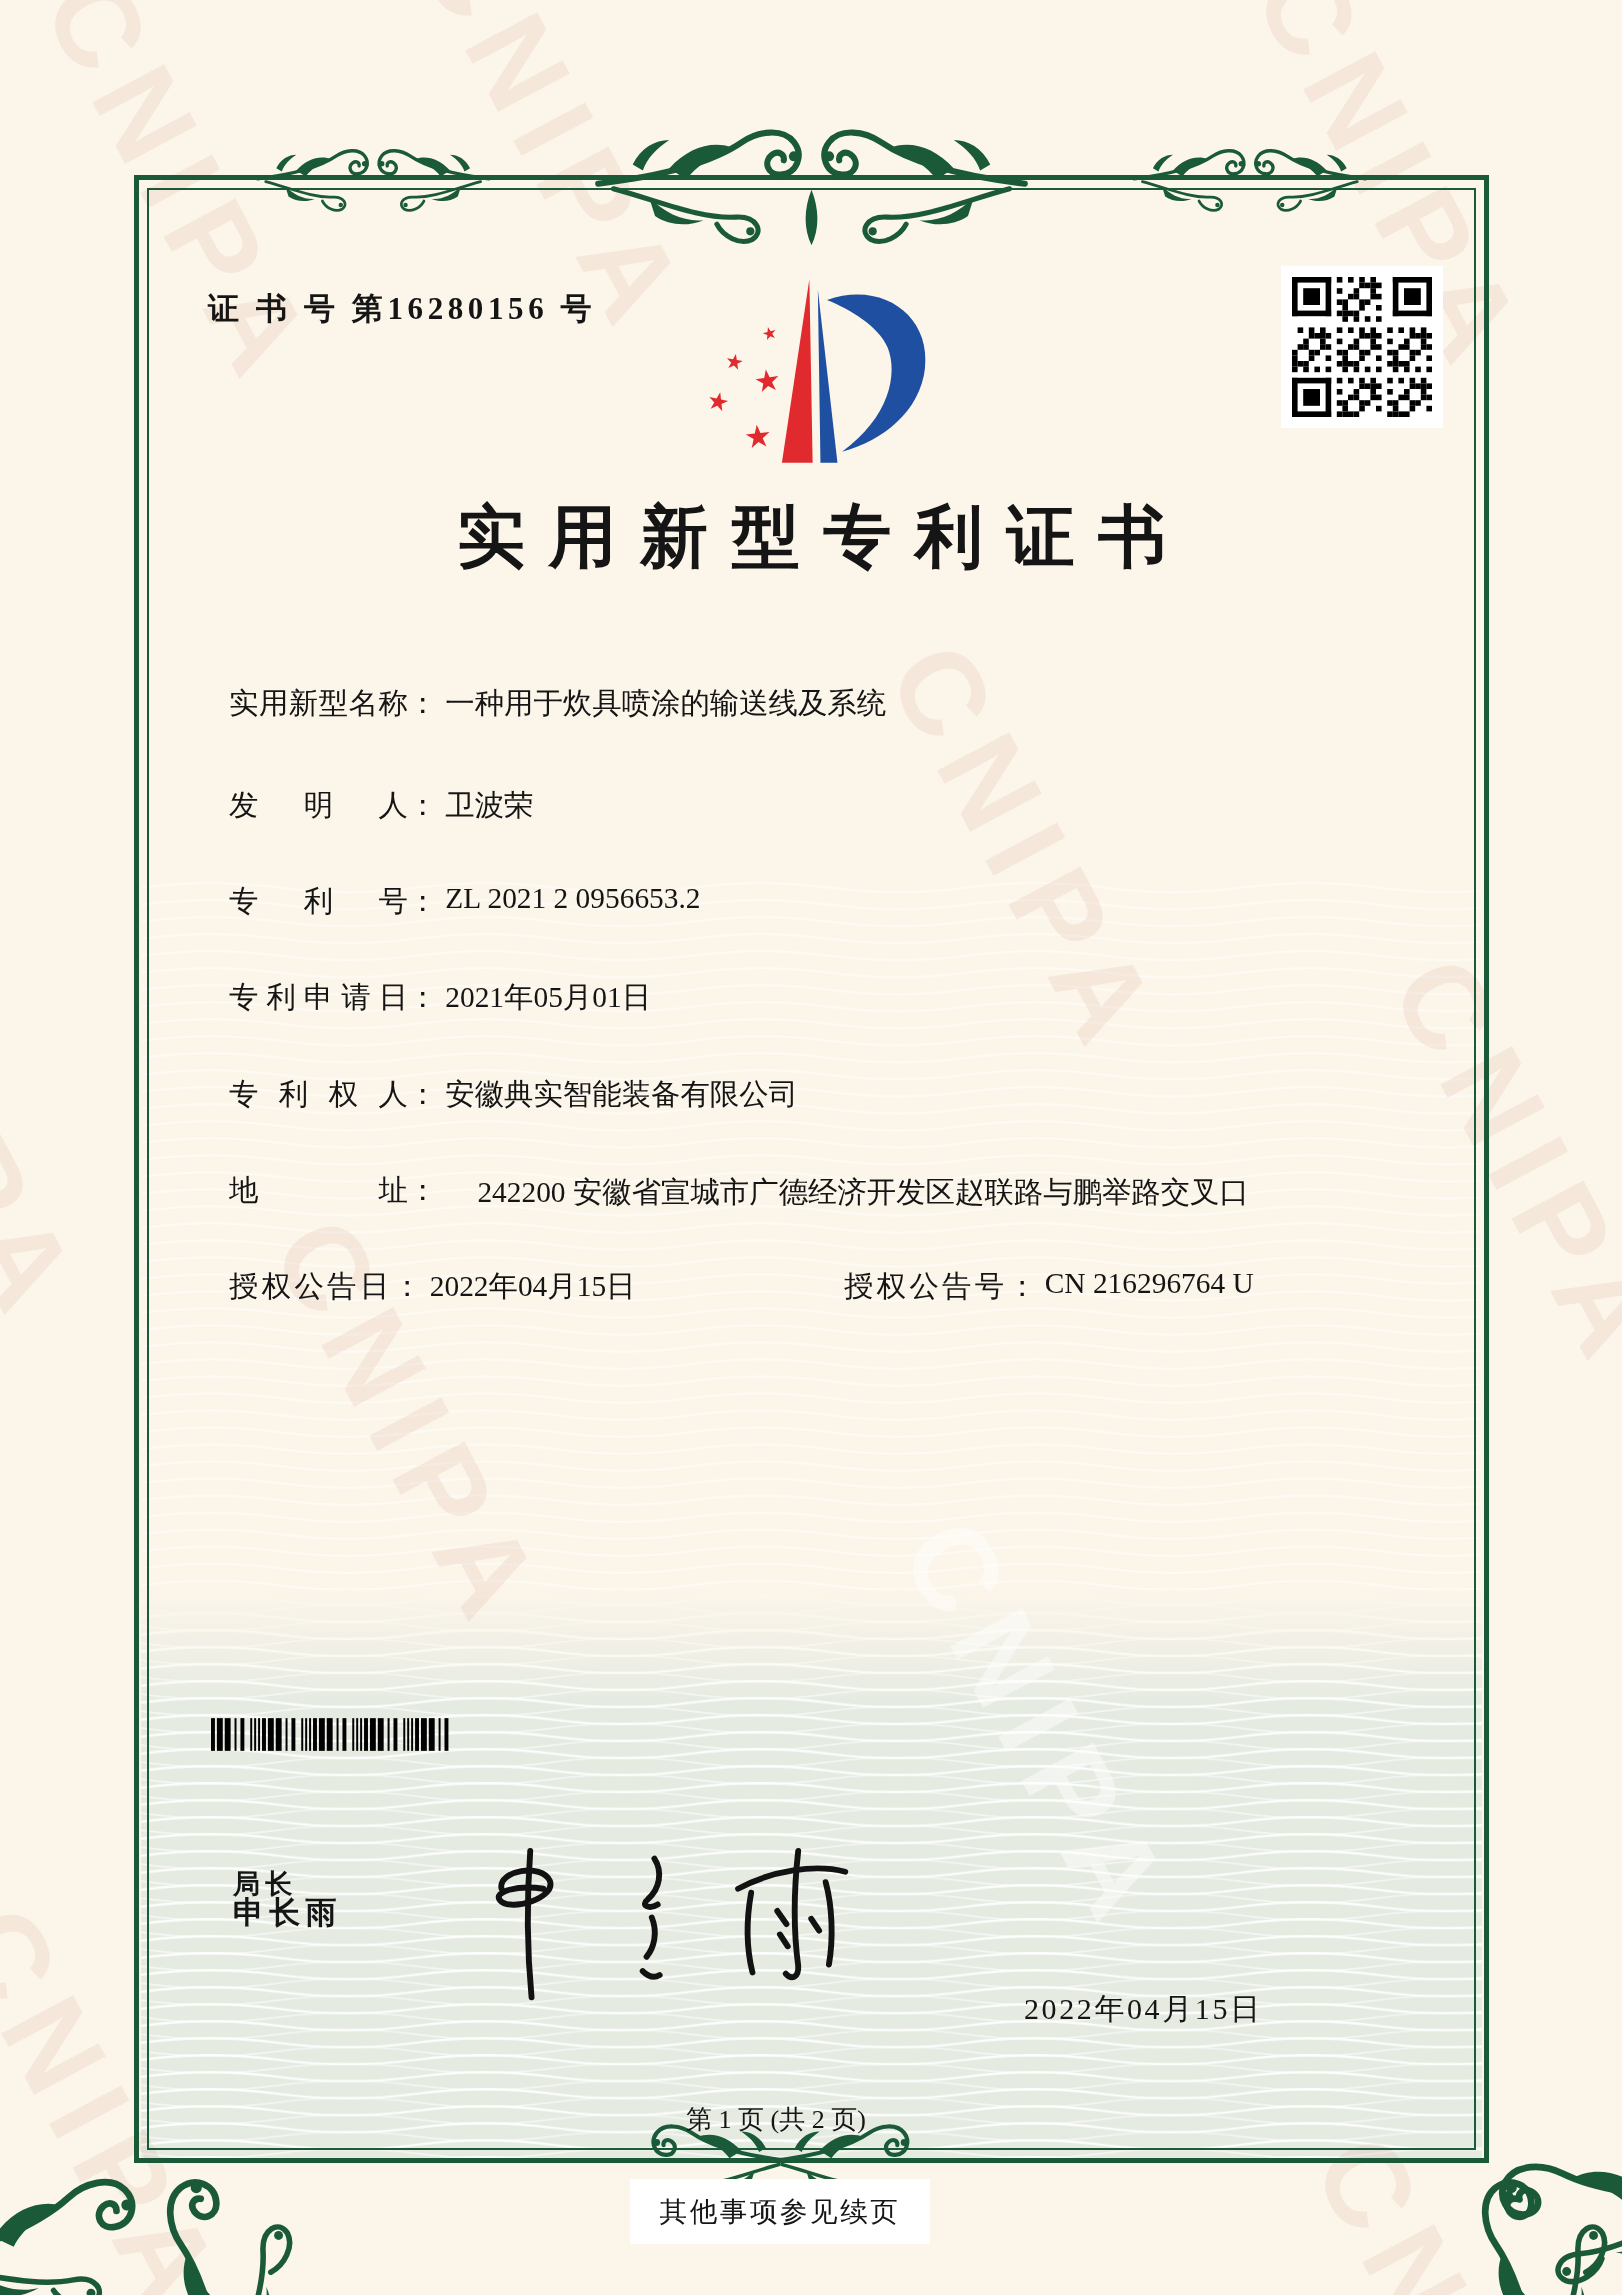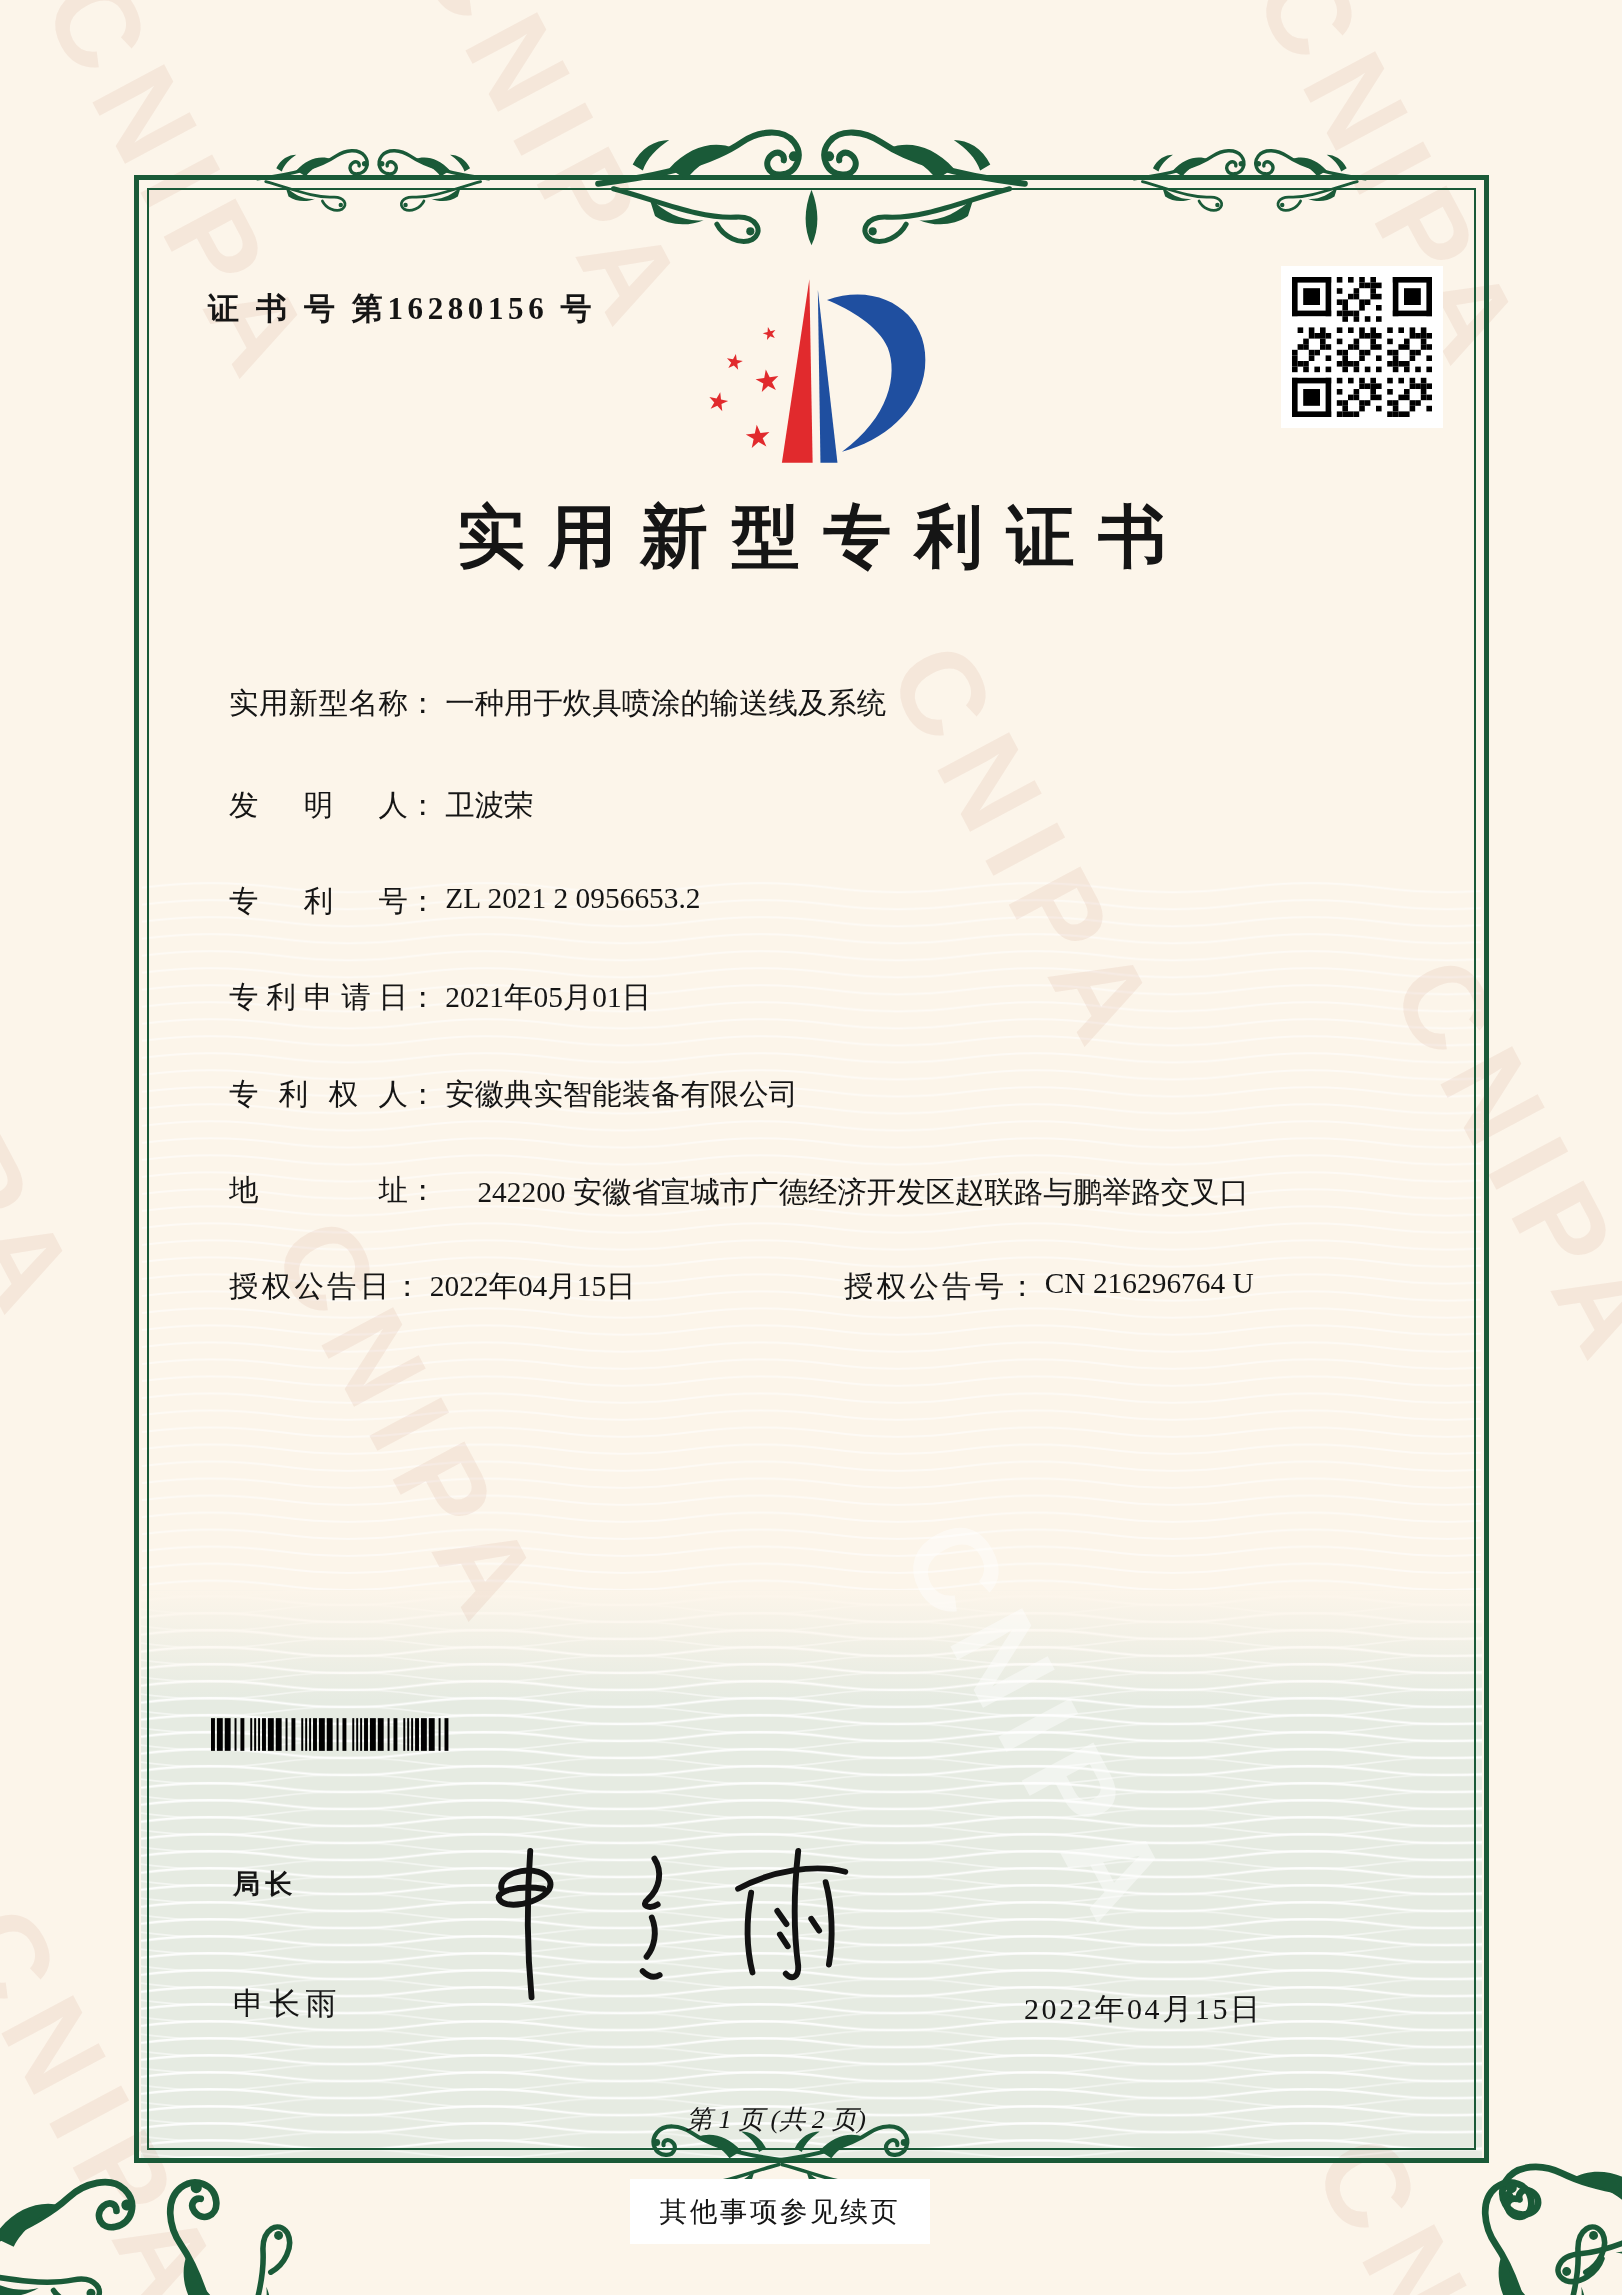--- a/index.html
+++ b/index.html
@@ -82,24 +82,24 @@
   .body-text{
     position:absolute;left:222px;top:1336px;width:1178px;
     font-size:29.4px;line-height:46px;
     text-align:justify;z-index:5;
   }
   .body-text p{text-indent:63px;}
   
   .barcode{position:absolute;left:211px;top:1718px;z-index:5;}
   
   .commissioner{position:absolute;left:233px;top:1866px;font-size:27px;letter-spacing:5.2px;z-index:5;font-weight:bold;}
-  .commissioner-name{position:absolute;left:233px;top:1983px;font-size:31px;letter-spacing:5.2px;z-index:5;font-weight:normal;}
+  .commissioner-name{position:absolute;left:233px;top:1892px;font-size:31px;letter-spacing:5.2px;z-index:5;font-weight:bold;}
   .signature{position:absolute;left:458px;top:1826px;z-index:5;}
   .issue-date{position:absolute;left:1024px;top:1989px;font-size:30px;letter-spacing:2.6px;z-index:5;}
-  .page-indicator{position:absolute;left:0;top:2102px;width:1552px;text-align:center;font-size:26px;z-index:5;font-style:italic;}
+  .page-indicator{position:absolute;left:0;top:2102px;width:1552px;text-align:center;font-size:26px;z-index:5;}
   
   .footer-band{
     position:absolute;left:630px;top:2179px;width:300px;height:65px;
     background:#ffffff;z-index:6;
     display:flex;align-items:center;justify-content:center;
   }
   .footer-note{font-size:27.5px;letter-spacing:2.6px;}
 </style>
 </head>
 <body>

